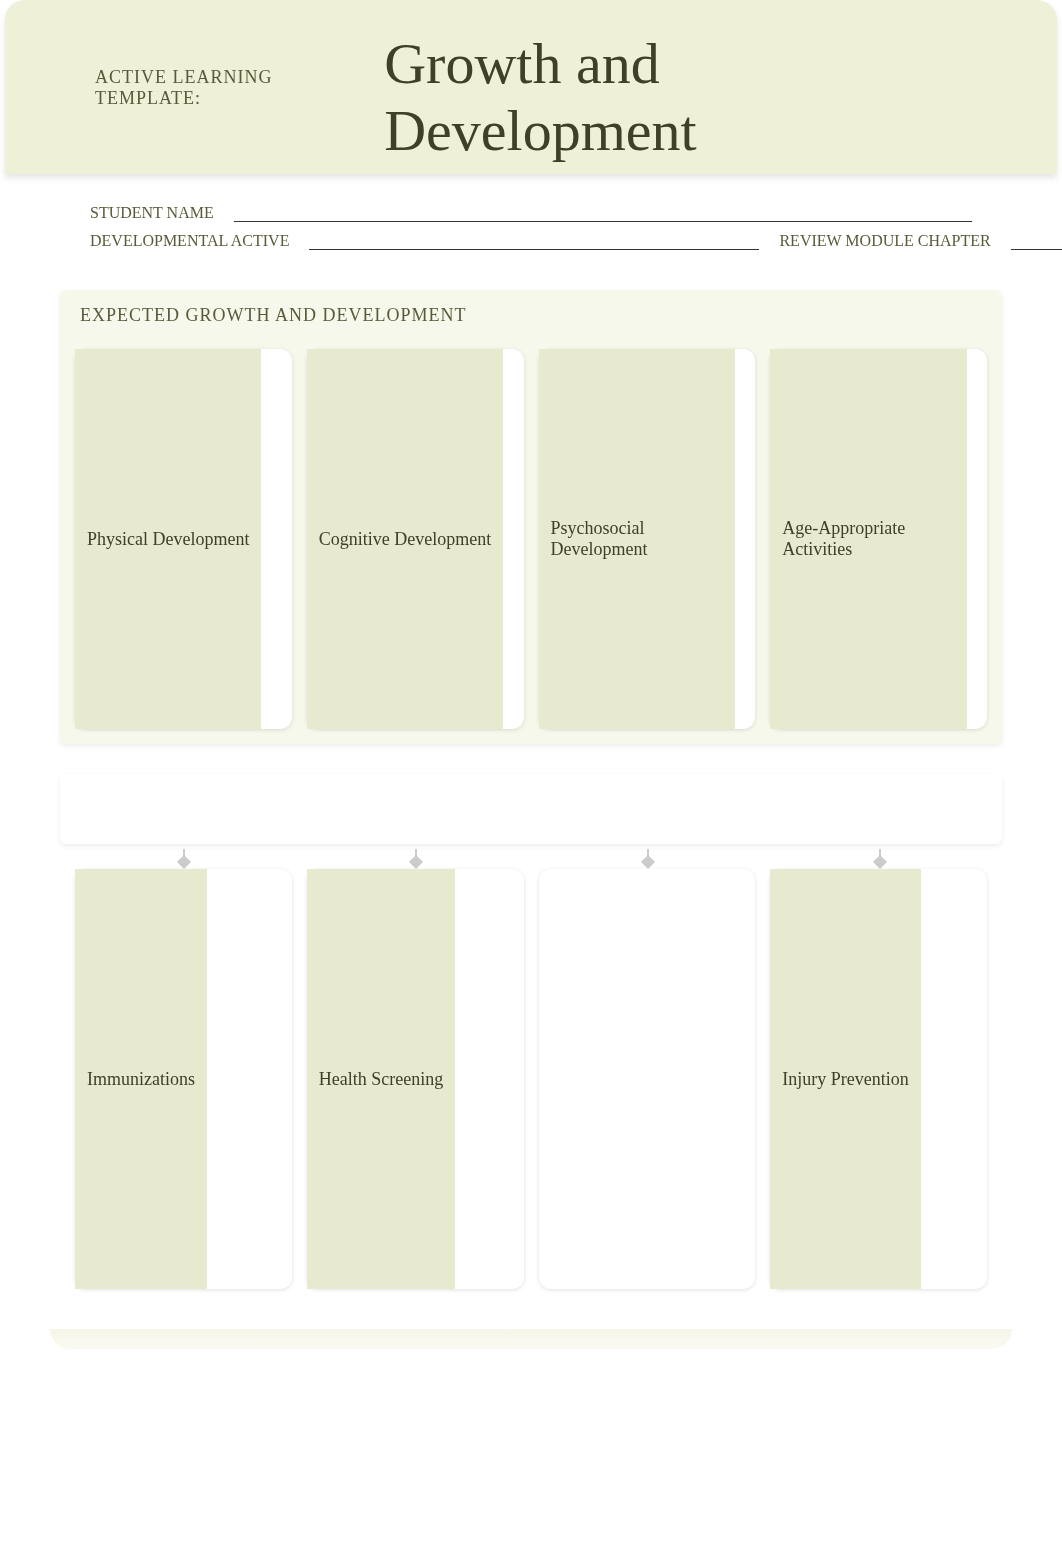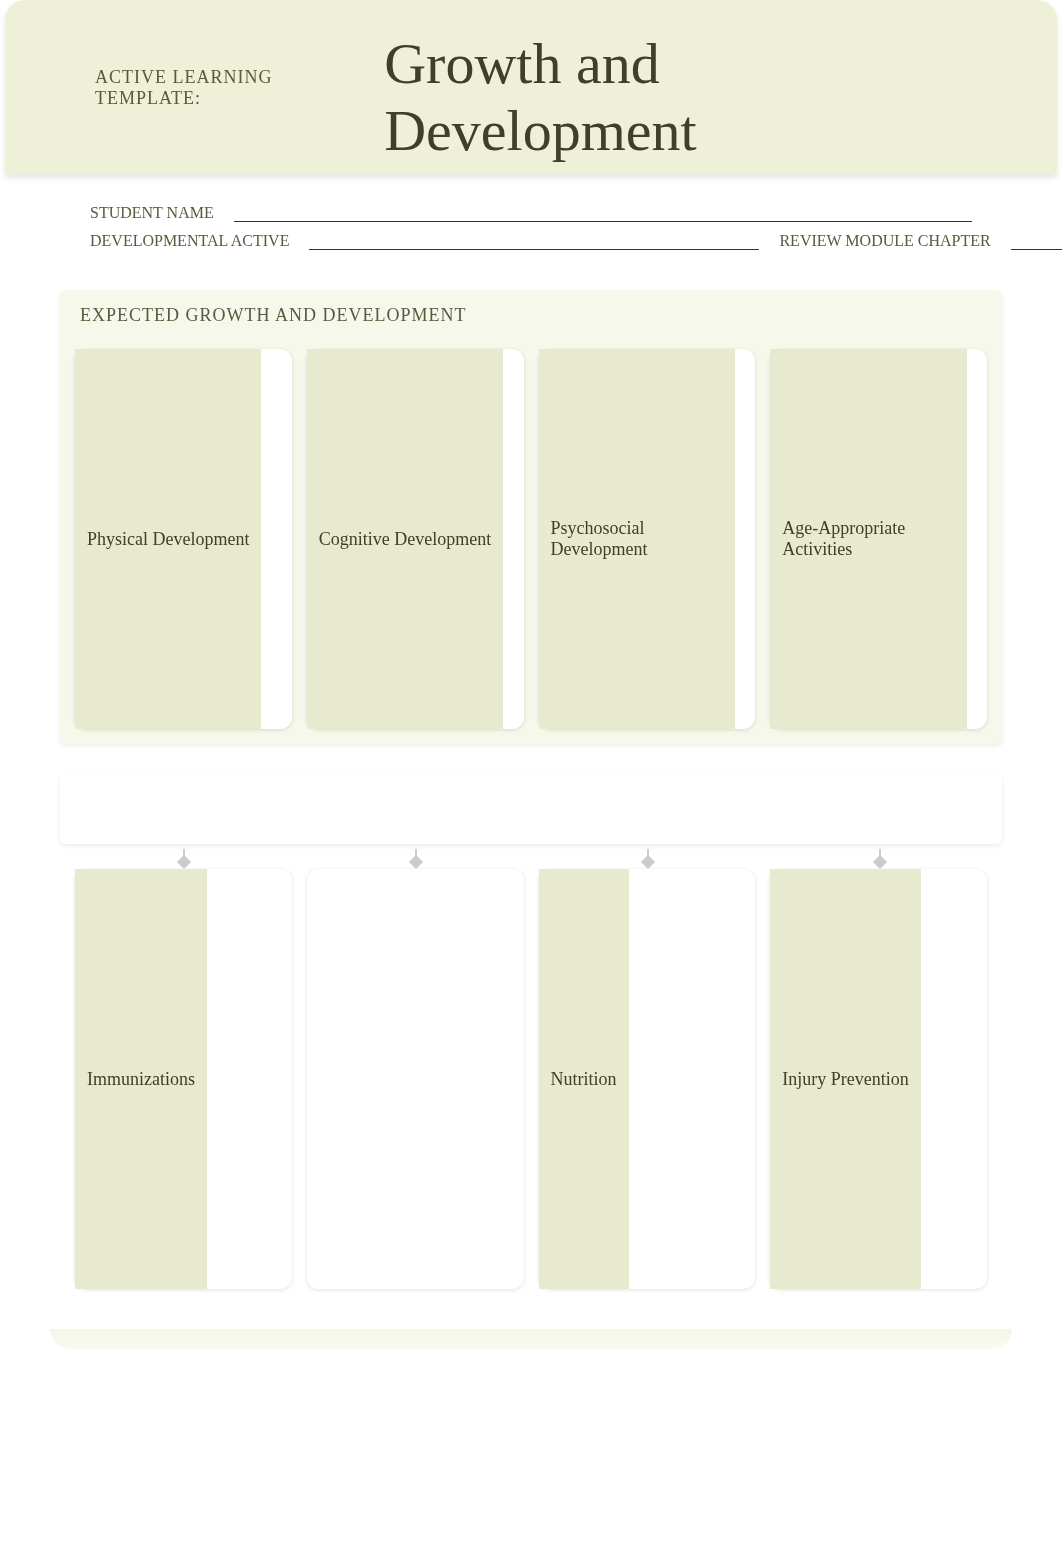--- a/index.html
+++ b/index.html
@@ -227,24 +227,24 @@
       <div class="connector"></div>
       <div class="connector"></div>
       <div class="connector"></div>
     </div>
     <div class="hp-grid">
       <div class="card tall">
         <div class="card-header">Immunizations</div>
         <div class="card-body"></div>
       </div>
       <div class="card tall">
-        <div class="card-body"></div>
-      </div>
-      <div class="card tall">
-        <div class="card-header">Nutrition</div>
+        <div class="card-header">Health Screening</div>
+        <div class="card-body"></div>
+      </div>
+      <div class="card tall">
         <div class="card-body"></div>
       </div>
       <div class="card tall">
         <div class="card-header">Injury Prevention</div>
         <div class="card-body"></div>
       </div>
     </div>
   </div>
 
   <div class="footer-band"></div>

